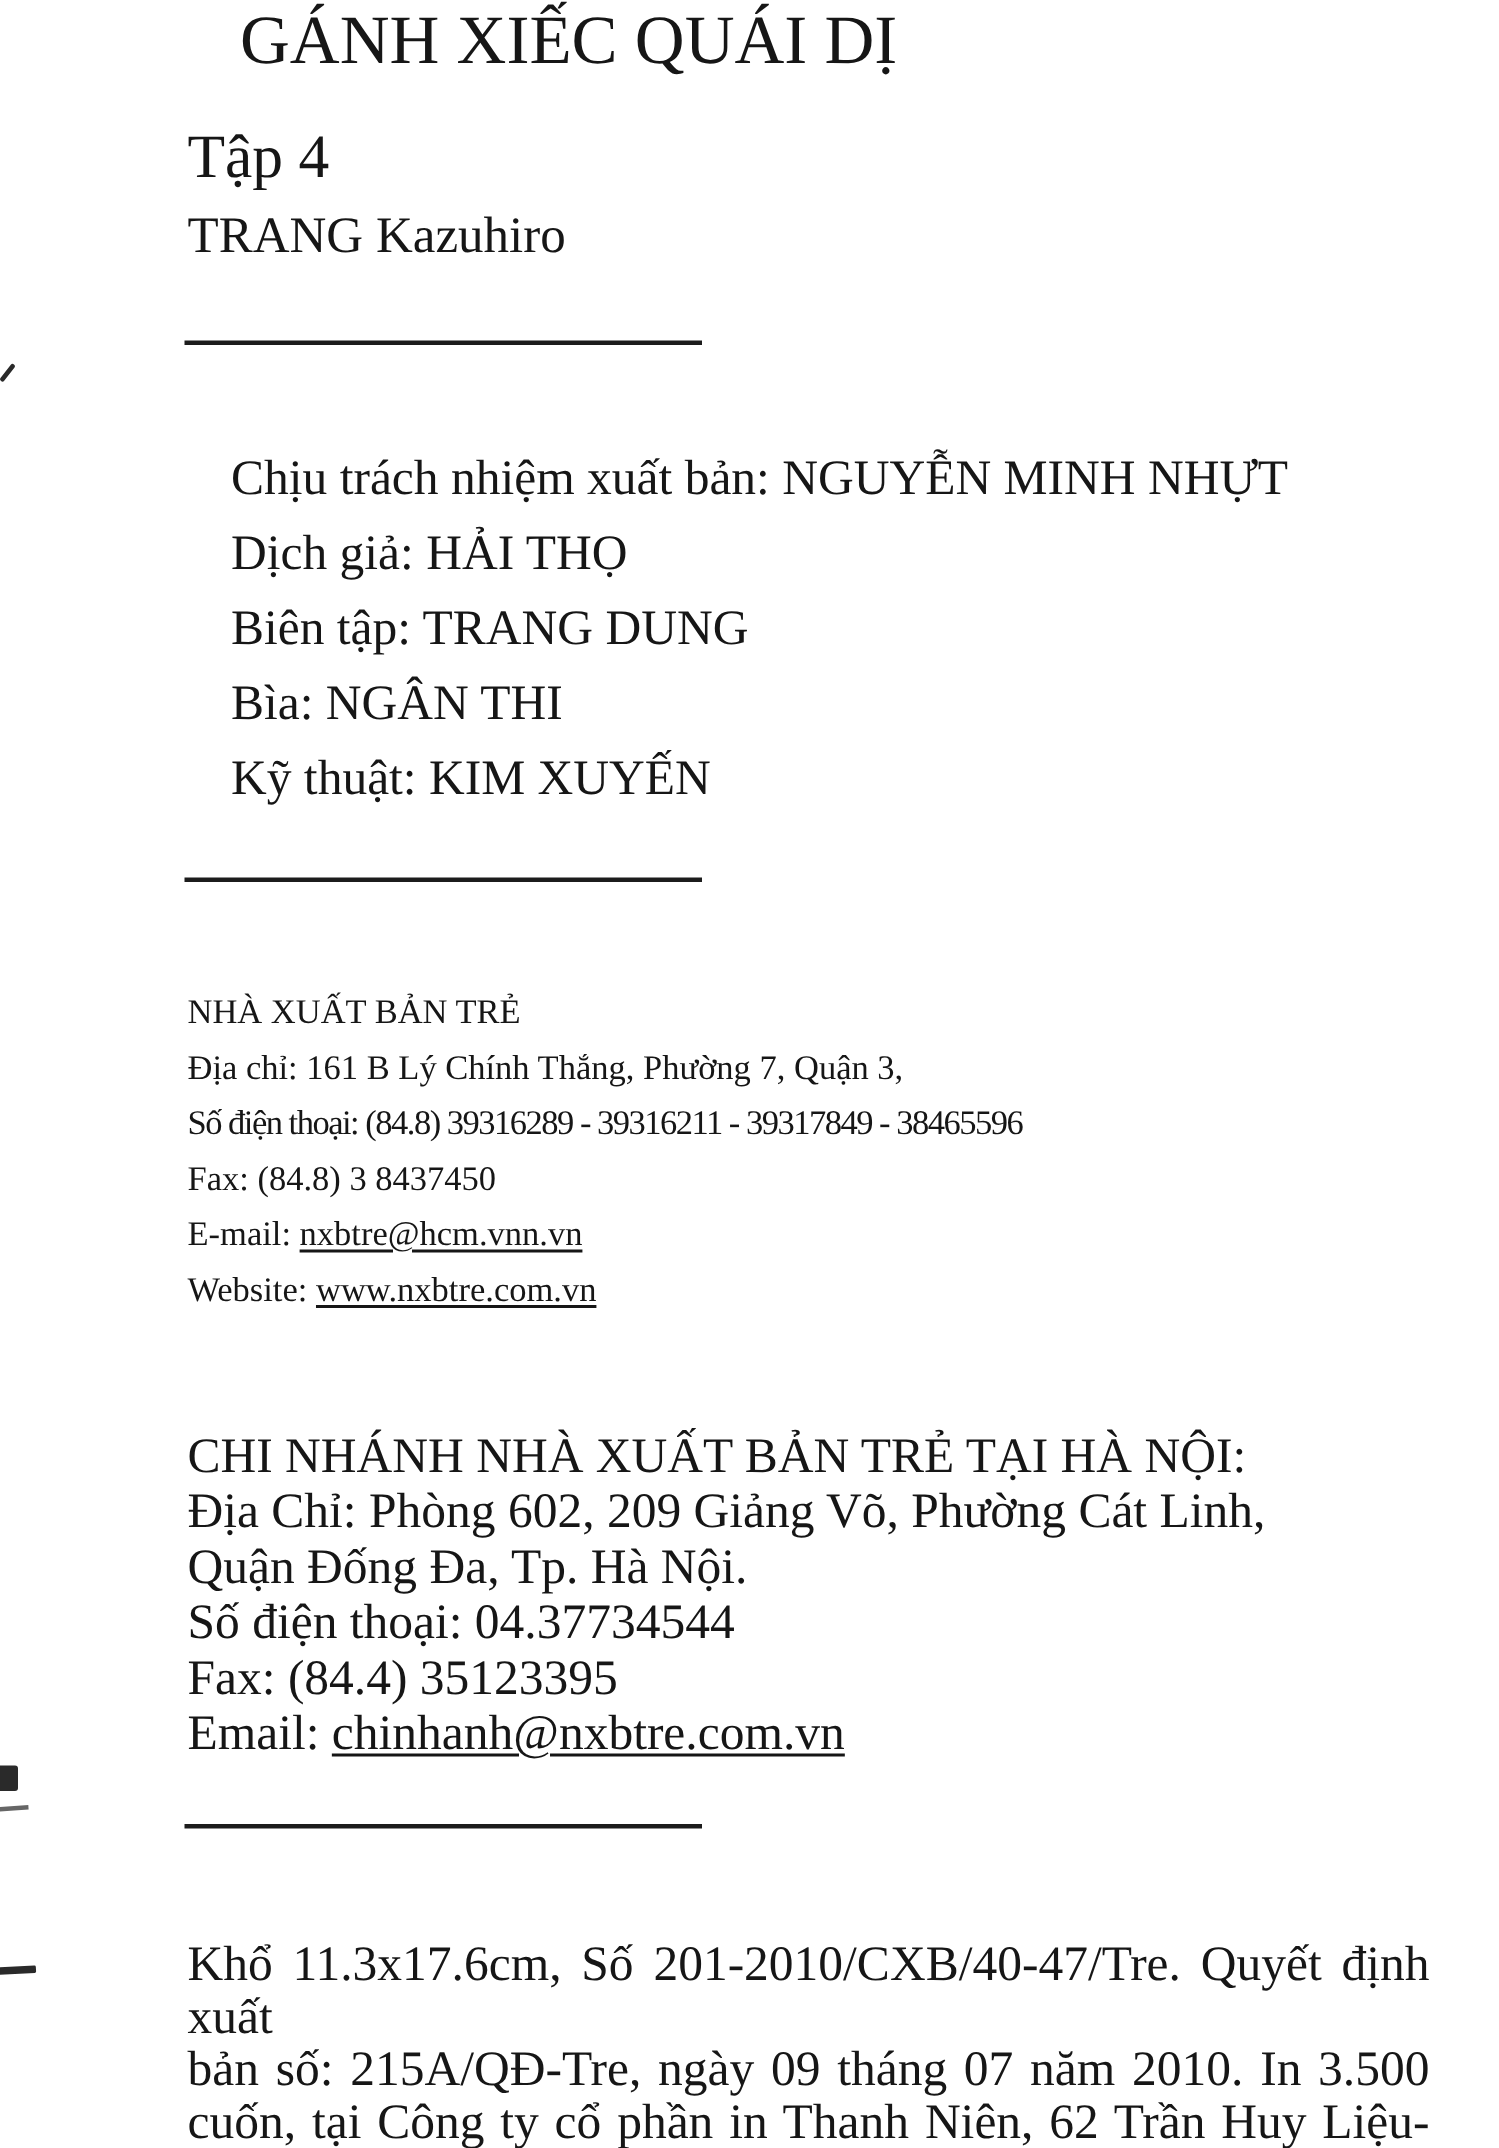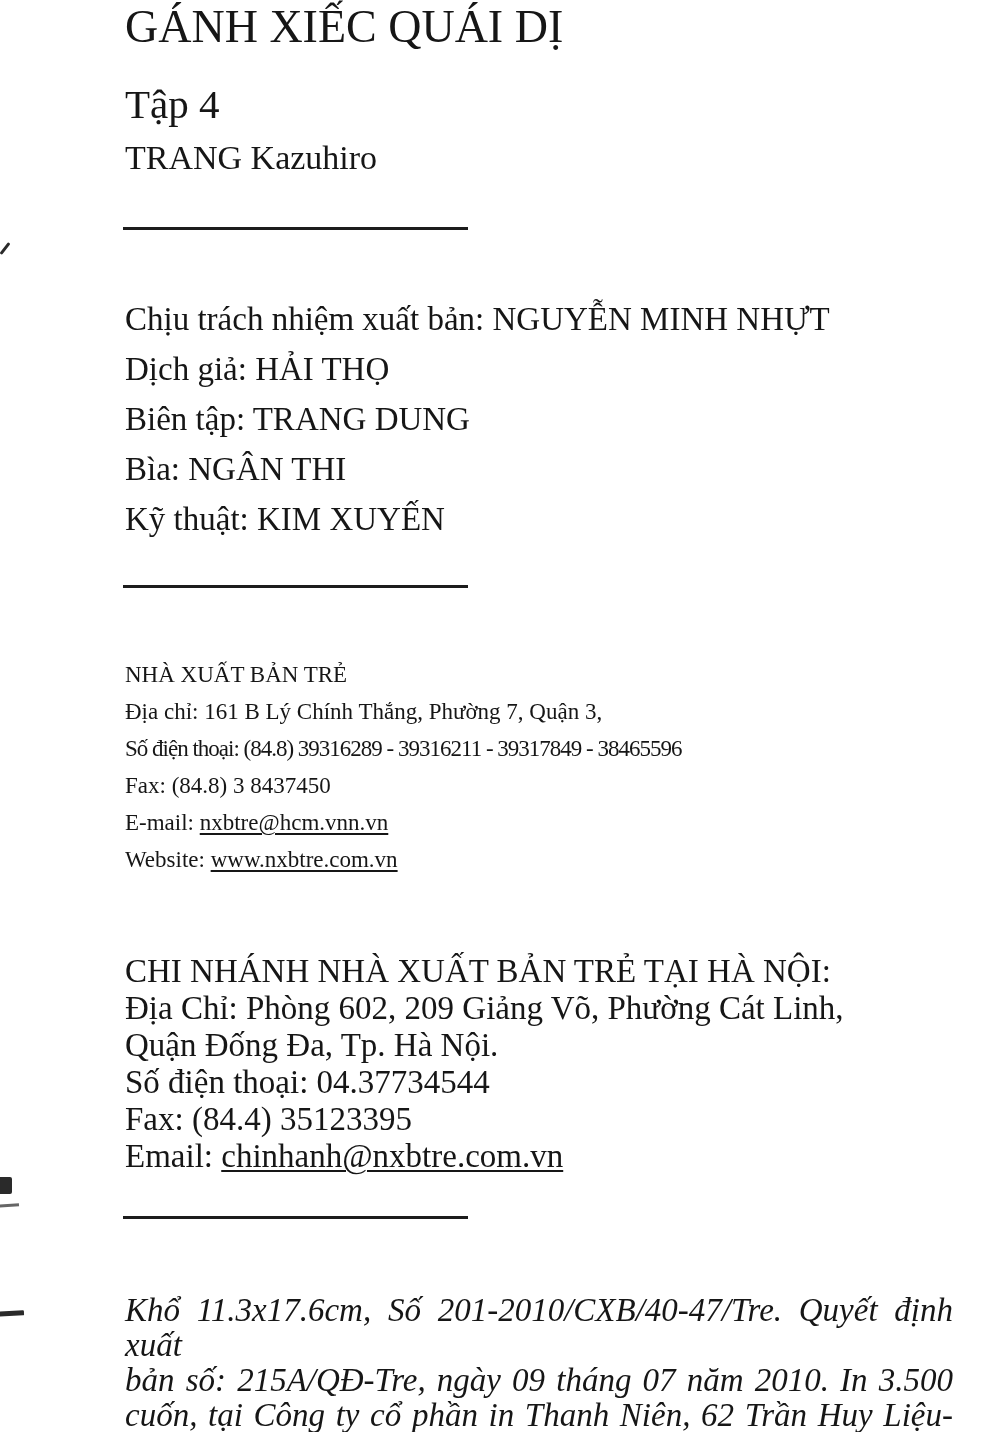--- a/index.html
+++ b/index.html
@@ -6,47 +6,46 @@
   #page{
     position:relative;
     width:999px;height:1432px;
     background:#ffffff;
     color:#161616;
     font-family:"Liberation Serif","DejaVu Serif",serif;
     overflow:hidden;
   }
   .abs{position:absolute;left:125px;}
   .title{
-    top:0;font-size:46px;line-height:54px;white-space:nowrap;
+    top:0;font-size:46px;line-height:54px;white-space:nowrap;margin-left:35px;
   }
   .vol{top:84px;font-size:41px;line-height:40px;white-space:nowrap;}
   .author{top:138px;font-size:34px;line-height:40px;white-space:nowrap;}
   .rule{
     position:absolute;left:123px;width:345px;height:3px;
     background:#1c1c1c;border:0;margin:0;
   }
   .rule1{top:227px;}
   .rule2{top:585px;}
   .rule3{top:1216px;}
   .credits{top:294px;font-size:33px;line-height:50px;}
-  .credits div{white-space:nowrap;}
+  .credits div{white-space:nowrap;margin-left:29px;}
   .pubblock{top:656px;font-size:23px;line-height:37px;width:870px;}
   .pubblock div{white-space:nowrap;}
   .branchblock{top:953px;font-size:33px;line-height:37px;width:870px;}
   .branchblock div{white-space:nowrap;}
   .tight{letter-spacing:-1px;}
   .u{text-decoration:underline;text-decoration-thickness:2px;text-underline-offset:3px;}
   .colophon{
     top:1293px;width:828px;font-size:33px;line-height:35px;
   }
   .colophon div{
     text-align:justify;
     -moz-text-align-last:justify;
     text-align-last:justify;
-    font-style:italic;
   }
   
   .art{position:absolute;background:#2a2a2a;}
   .art-tick{left:-2px;top:247px;width:14px;height:3px;transform:rotate(-52deg);border-radius:2px;}
   .art-blob{left:-3px;top:1177px;width:15px;height:17px;border-radius:2px;}
   .art-underblob{left:-2px;top:1204px;width:21px;height:3px;background:#666;transform:rotate(-4deg);}
   .art-dash{left:-3px;top:1311px;width:27px;height:5px;transform:rotate(-3deg);border-radius:1px;}
 </style>
 </head>
 <body>

